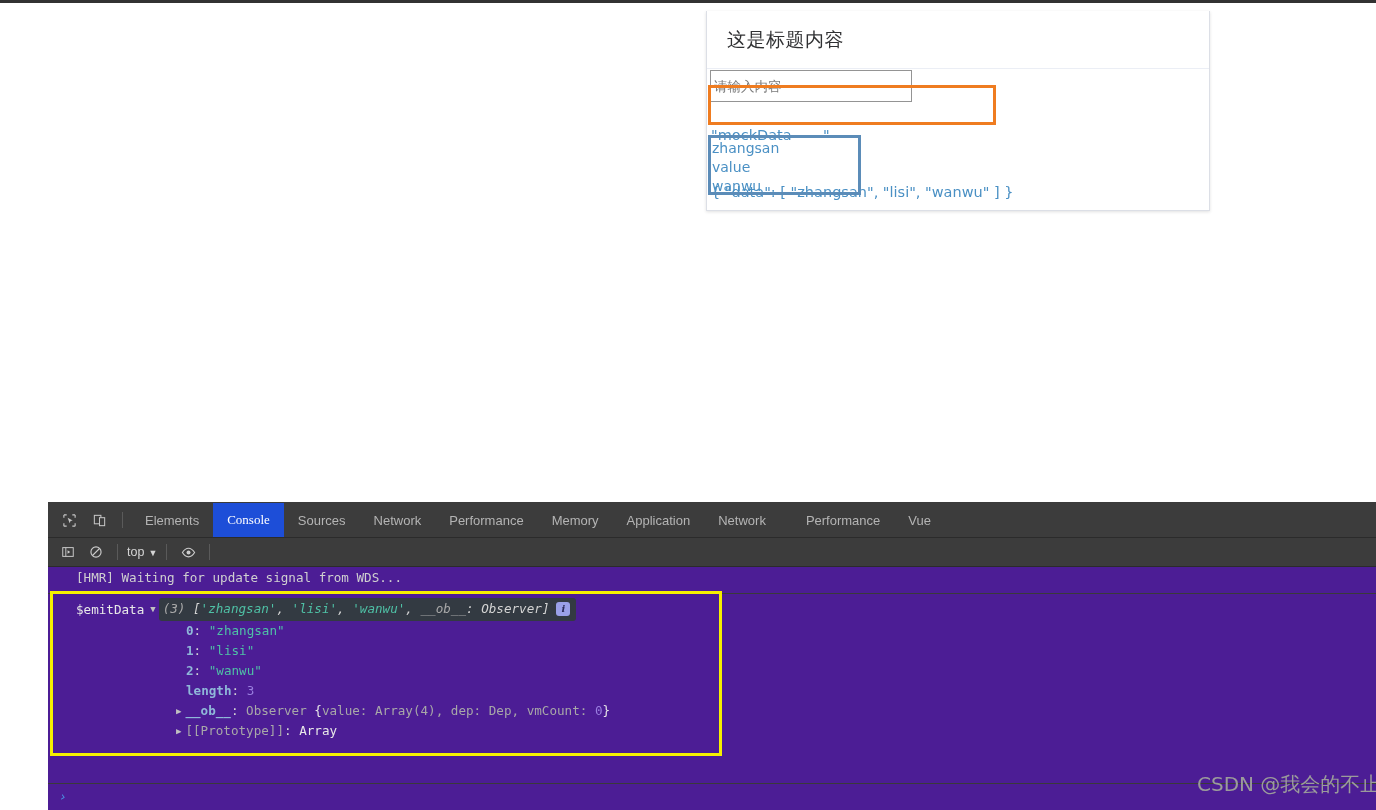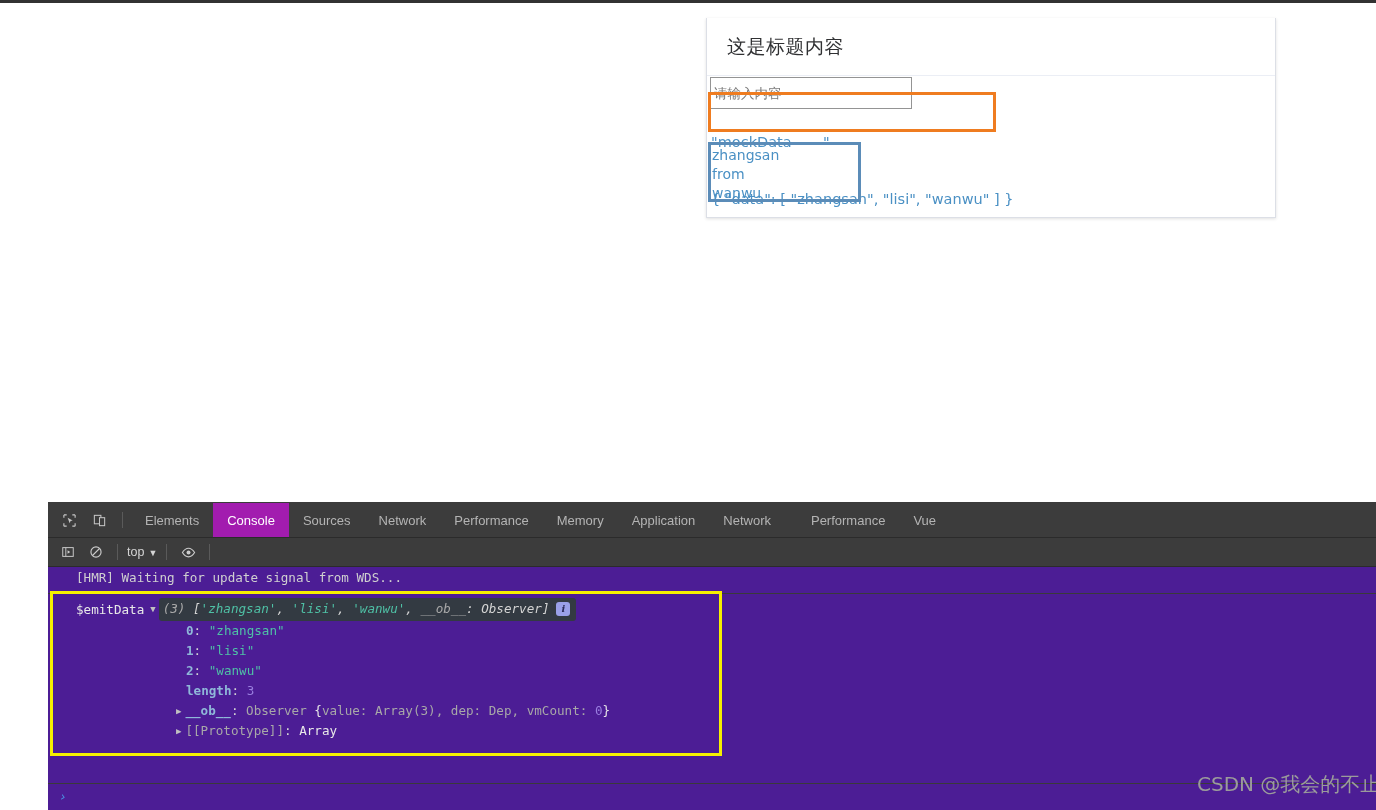--- a/index.html
+++ b/index.html
@@ -22,22 +22,22 @@
   }
   .top-strip {
     position: absolute; left: 0; top: 0;
     width: 1376px; height: 3px;
     background: #323232;
   }
 
   
   .card {
     position: absolute;
-    left: 706px; top: 18px;
-    width: 570px; height: 200px;
+    left: 706px; top: 11px;
+    width: 504px; height: 200px;
     background: #ffffff;
     border: 1px solid #dcdfe6;
     border-top: none;
     box-shadow: 0 1px 3px rgba(0,0,0,.12);
   }
   .card-header {
     height: 58px;
     border-bottom: 1px solid #ebeef5;
     display: flex; align-items: center;
     padding-left: 20px;
@@ -126,22 +126,23 @@
   }
   .dt-tab {
     display: flex; align-items: center;
     padding: 0 14px;
     font-size: 13px;
     color: #b4b4b4;
     font-family: "Liberation Sans", sans-serif;
     white-space: nowrap;
   }
   .dt-tab.active {
-    background: #a21caf;
+    background: #1d4ed8;
     color: #ffffff;
+    font-family: Liberation Serif, serif;
   }
   .dt-tab.spaced { margin-left: 12px; }
 
   
   .dt-consolebar {
     height: 29px;
     background: #3c3c3c;
     display: flex; align-items: center;
     border-bottom: 1px solid #2b2b2b;
   }
@@ -291,21 +292,21 @@
         <input class="text-input" type="text" placeholder="请输入内容" style="">
 
         <div class="mock-block">
           <div>"mockData------"</div>
           <div>{ "data": [ "zhangsan", "lisi", "wanwu" ] }</div>
         </div>
         <div class="hl-orange"></div>
 
         <div class="name-list">
           <div>zhangsan</div>
-          <div>from</div>
+          <div>value</div>
           <div>wanwu</div>
         </div>
         <div class="hl-blue"></div>
 
       </div>
     </div>
   </div>
 
   <div class="devtools">
 
@@ -387,21 +388,21 @@
           <span class="c-keyb">1</span><span class="c-plain">: </span><span class="c-str">"lisi"</span>
         </div>
         <div class="con-line indent-1">
           <span class="c-keyb">2</span><span class="c-plain">: </span><span class="c-str">"wanwu"</span>
         </div>
         <div class="con-line indent-1">
           <span class="c-keyb">length</span><span class="c-plain">: </span><span class="c-num">3</span>
         </div>
 
         <div class="con-line indent-0">
-          <span class="arrow-right">▶</span><span class="c-keyb">__ob__</span><span class="c-plain">: </span><span class="c-gray">Observer</span><span class="c-plain">&nbsp;</span><span class="c-white">{</span><span class="c-gray">value: Array(3), dep: Dep, vmCount: </span><span class="c-num">0</span><span class="c-white">}</span>
+          <span class="arrow-right">▶</span><span class="c-keyb">__ob__</span><span class="c-plain">: </span><span class="c-gray">Observer</span><span class="c-plain">&nbsp;</span><span class="c-white">{</span><span class="c-gray">value: Array(4), dep: Dep, vmCount: </span><span class="c-num">0</span><span class="c-white">}</span>
         </div>
 
         <div class="con-line indent-0">
           <span class="arrow-right">▶</span><span class="c-gray">[[Prototype]]</span><span class="c-plain">: </span><span class="c-white">Array</span>
         </div>
 
       </div>
 
       <div class="prompt-row">
         <span class="prompt-caret">›</span>

